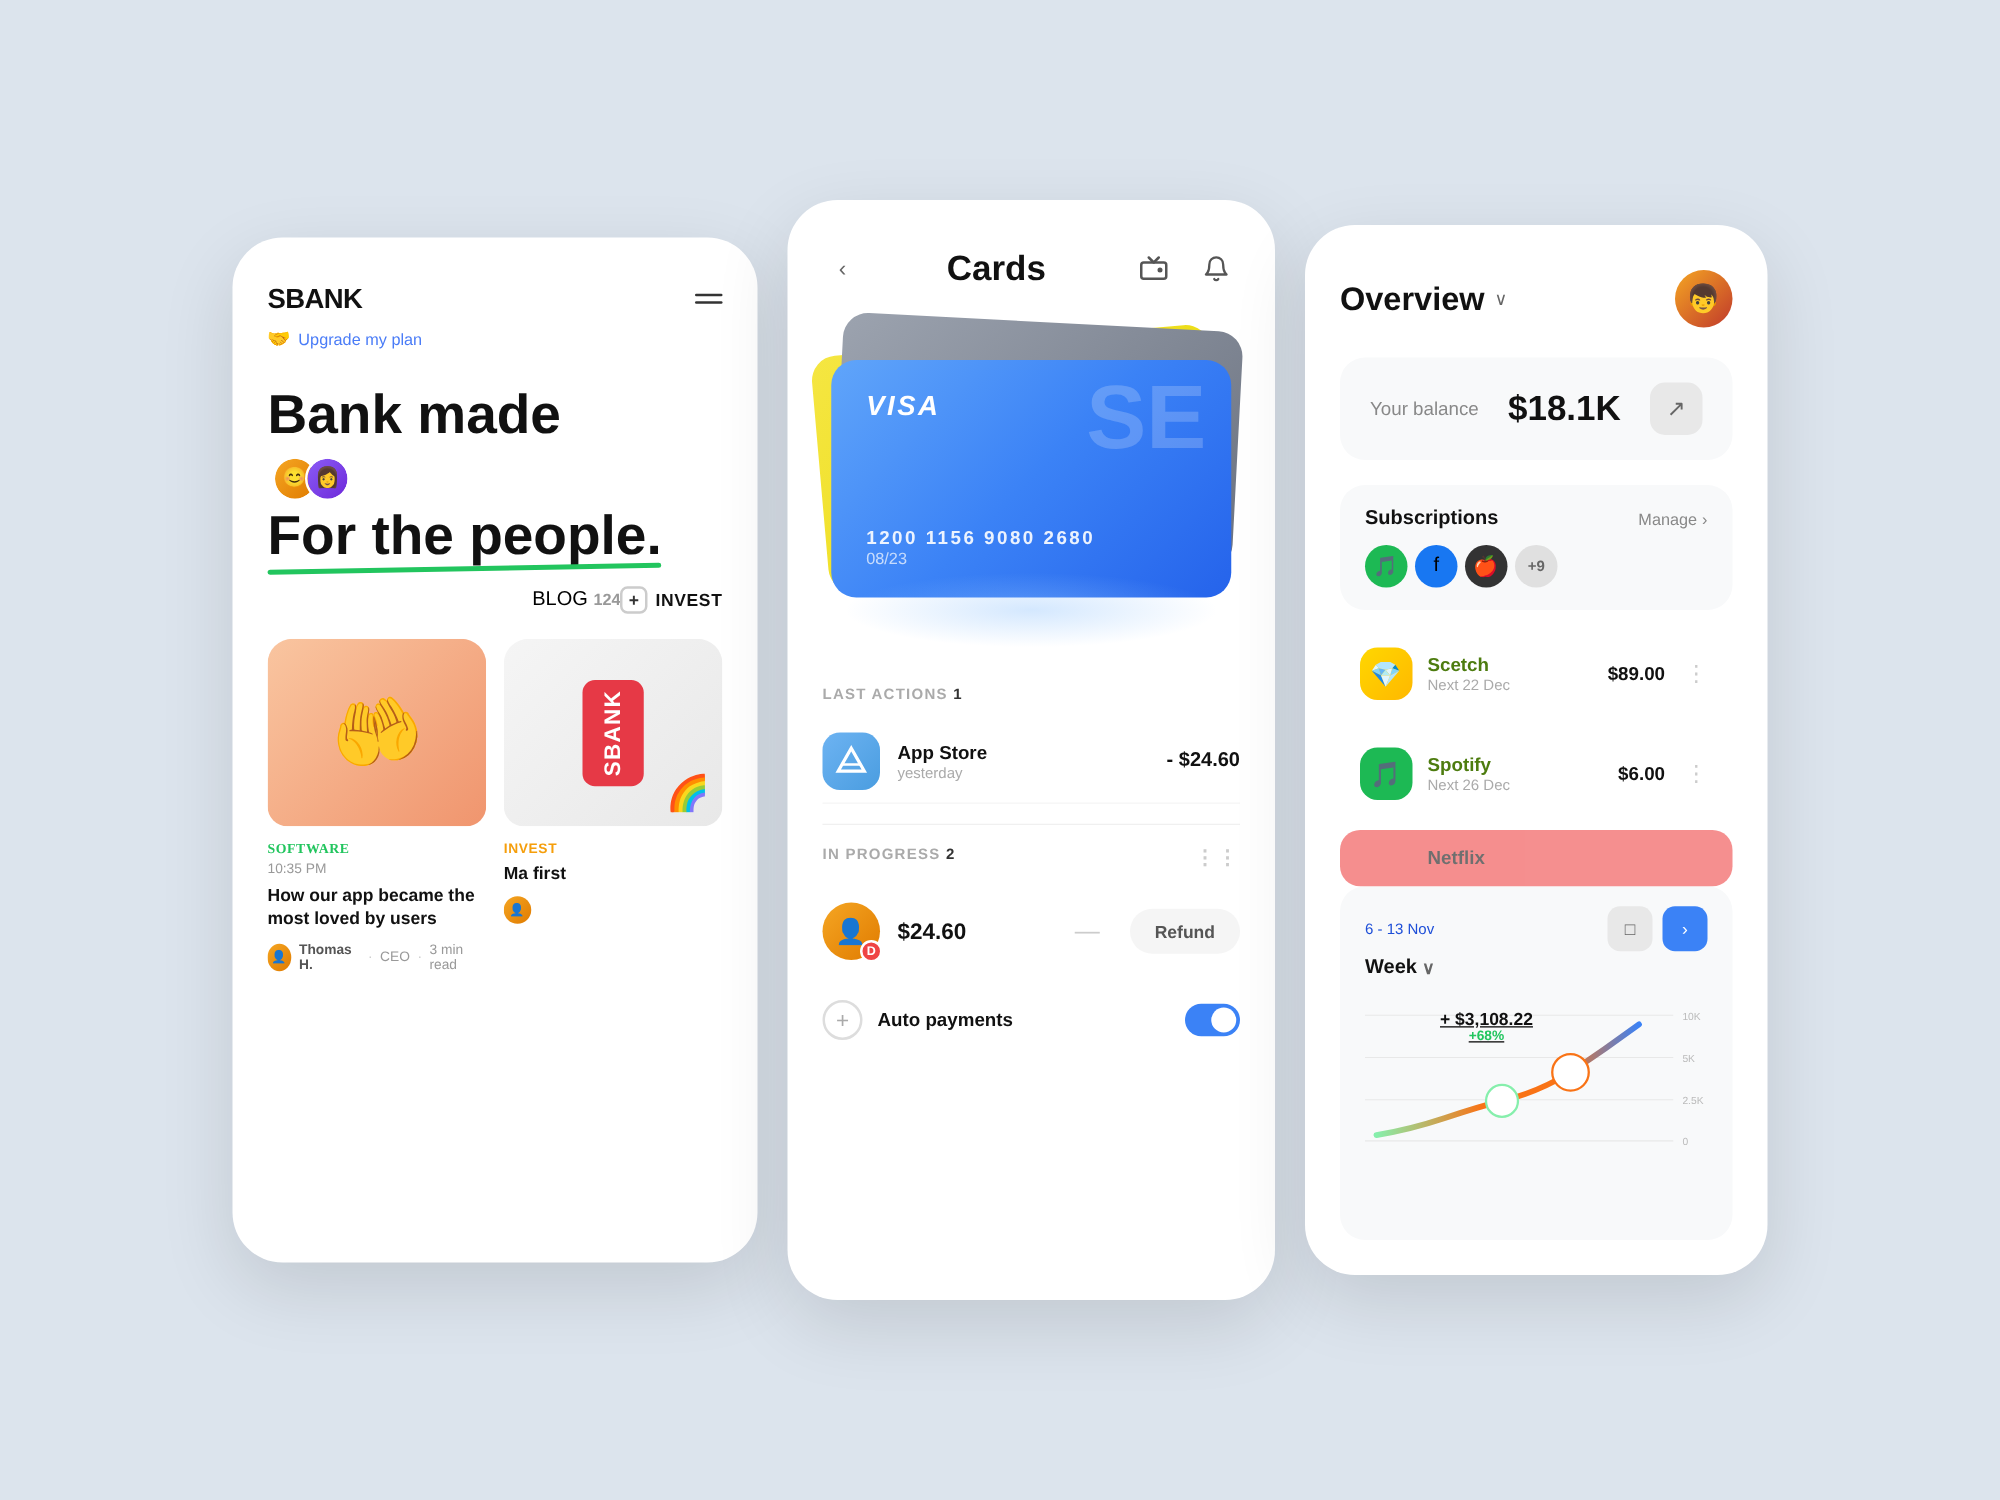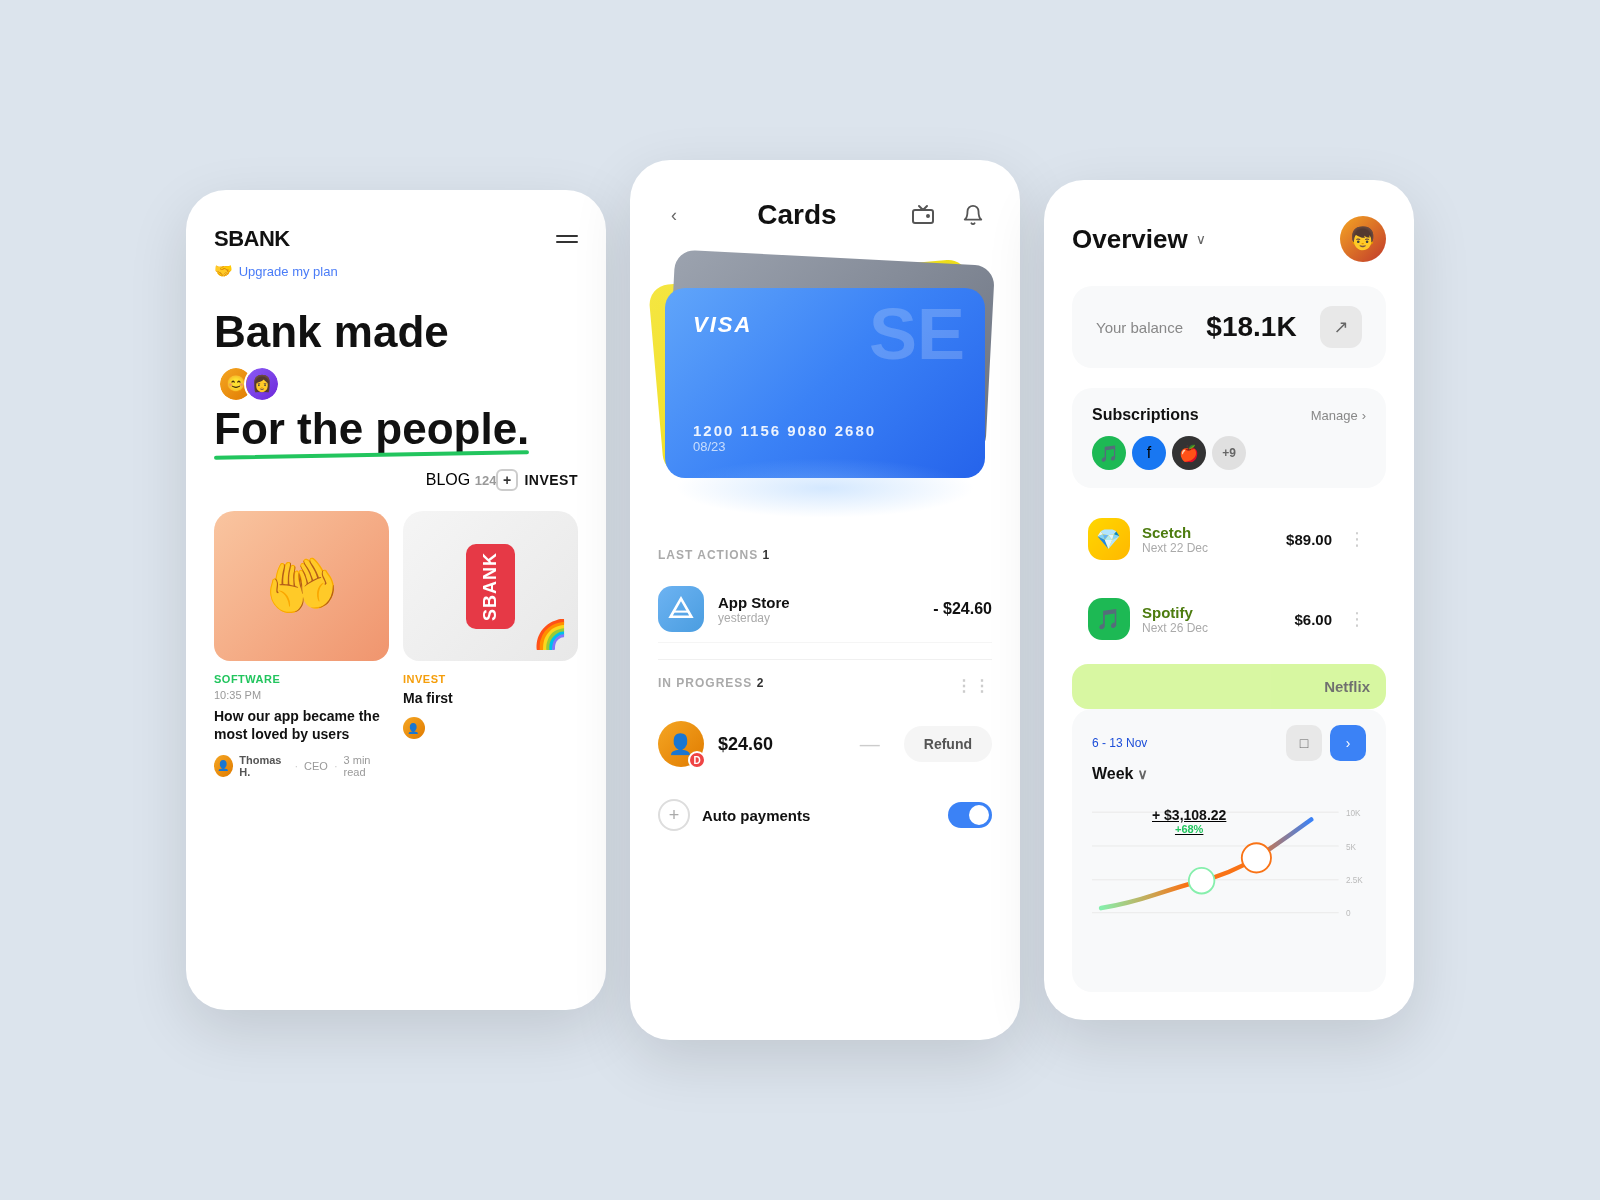--- a/index.html
+++ b/index.html
@@ -212,21 +212,21 @@
       writing-mode: vertical-rl;
       text-orientation: mixed;
       transform: rotate(180deg);
     }
     .blog-tag {
       font-size: 11px;
       font-weight: 700;
       letter-spacing: 0.5px;
       margin-bottom: 4px;
     }
-    .tag-software { color: #22c55e; }
+    .tag-software { color: #22c55e; font-family: Liberation Serif, serif; }
     .tag-invest { color: #f59e0b; }
     .blog-time {
       font-size: 11px;
       color: #999;
       margin-bottom: 6px;
     }
     .blog-title {
       font-size: 14px;
       font-weight: 700;
       color: #111;
@@ -671,27 +671,26 @@
       font-size: 15px;
       font-weight: 700;
       color: #111;
     }
     .sub-item-more {
       color: #ccc;
       font-size: 18px;
       padding: 0 4px;
     }
     .netflix-peek {
-      background: #bef264;
+      background: #ef4444;
       border-radius: 16px;
       padding: 14px 16px;
       display: flex;
       align-items: center;
       opacity: 0.6;
-      justify-content: flex-end;
     }
     .netflix-name {
       font-size: 15px;
       font-weight: 700;
       color: #111;
       margin-left: 54px;
     }
 
     .chart-section {
       background: #f8f9fa;

